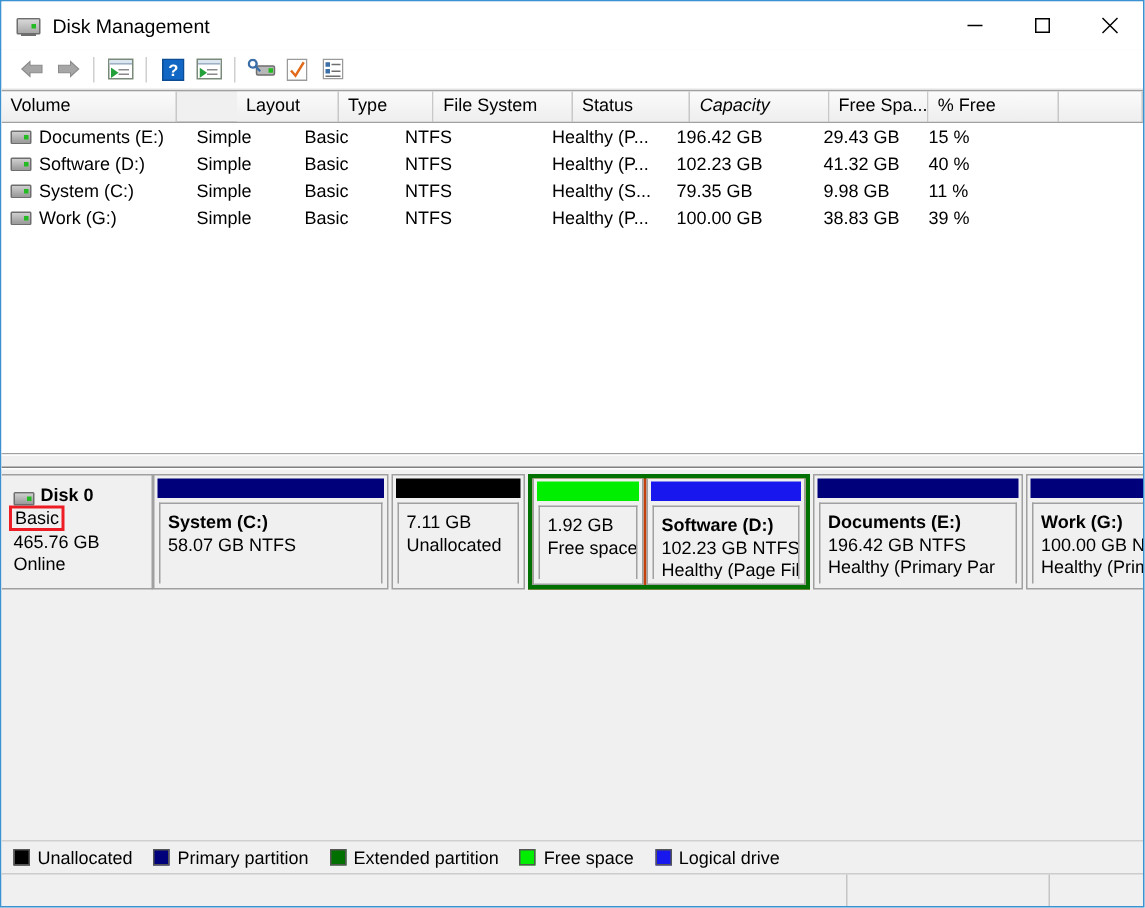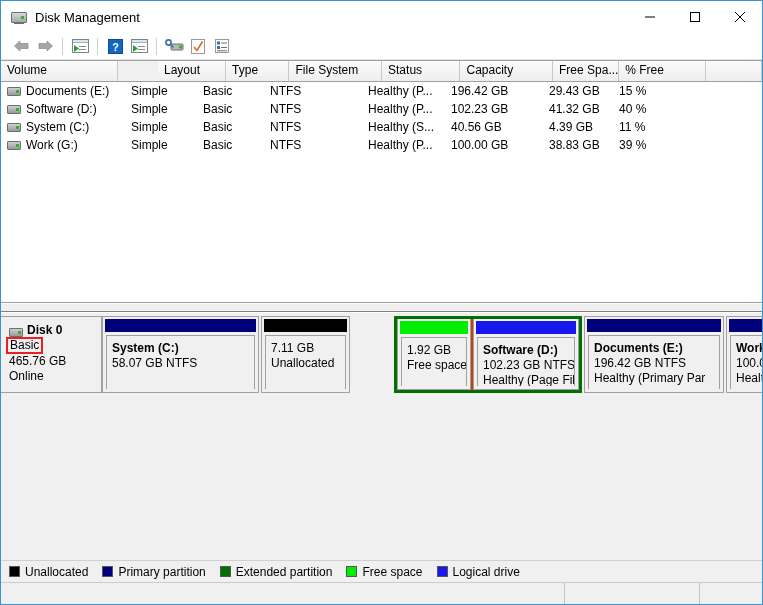--- a/index.html
+++ b/index.html
@@ -370,21 +370,21 @@
 
   <div id="client">
 
     <div id="volume-pane">
       <div id="vol-header">
           <div class="hcell" style="width: 124px;">Volume</div>
           <div class="hcell" style="width: 72px; margin-left: 40px;">Layout</div>
           <div class="hcell" style="width: 67px;">Type</div>
           <div class="hcell" style="width: 98px;">File System</div>
           <div class="hcell" style="width: 83px;">Status</div>
-          <div class="hcell" style="width: 98px;">Capacity</div>
+          <div class="hcell" style="width: 98px; font-style: italic;">Capacity</div>
           <div class="hcell" style="width: 70px;">Free Spa...</div>
           <div class="hcell" style="width: 92px;">% Free</div>
           <div class="hcell" style="width: 59px;"></div>
         </div>
       <div id="vol-body">
           <div class="vrow">
             <div class="vcell vol-name" style="width: 124px;">
               <span class="vol-ico"></span>
               <span>Documents (E:)</span>
             </div>
@@ -411,22 +411,22 @@
           </div>
           <div class="vrow">
             <div class="vcell vol-name" style="width: 124px;">
               <span class="vol-ico"></span>
               <span>System (C:)</span>
             </div>
             <div class="vcell" style="width: 72px;">Simple</div>
             <div class="vcell" style="width: 67px;">Basic</div>
             <div class="vcell" style="width: 98px;">NTFS</div>
             <div class="vcell" style="width: 83px;">Healthy (S...</div>
-            <div class="vcell" style="width: 98px;">40.56 GB</div>
-            <div class="vcell" style="width: 70px;">4.39 GB</div>
+            <div class="vcell" style="width: 98px;">79.35 GB</div>
+            <div class="vcell" style="width: 70px;">9.98 GB</div>
             <div class="vcell" style="width: 92px;">11 %</div>
           </div>
           <div class="vrow">
             <div class="vcell vol-name" style="width: 124px;">
               <span class="vol-ico"></span>
               <span>Work (G:)</span>
             </div>
             <div class="vcell" style="width: 72px;">Simple</div>
             <div class="vcell" style="width: 67px;">Basic</div>
             <div class="vcell" style="width: 98px;">NTFS</div>
@@ -461,21 +461,21 @@
                 <div class="p-l">58.07 GB NTFS</div>
               </div>
             </div>
             <div class="part" style="width: 89px;">
               <div class="cap" style="background: rgb(0, 0, 0);"></div>
               <div class="inner">
                 <div class="p-l">7.11 GB</div>
                 <div class="p-l">Unallocated</div>
               </div>
             </div>
-            <div class="ext-wrap" style="border-color: rgb(0, 112, 0); background: #c2410c; margin-left: 42px;">
+            <div class="ext-wrap" style="border-color: rgb(0, 112, 0); background: #c2410c;">
               <div class="part" style="width: 74px;">
                 <div class="cap" style="background: rgb(0, 238, 0);"></div>
                 <div class="inner">
                   <div class="p-l">1.92 GB</div>
                   <div class="p-l">Free space</div>
                 </div>
               </div>
               <div class="part" style="width: 106px;">
                 <div class="cap" style="background: rgb(24, 24, 238);"></div>
                 <div class="inner">

